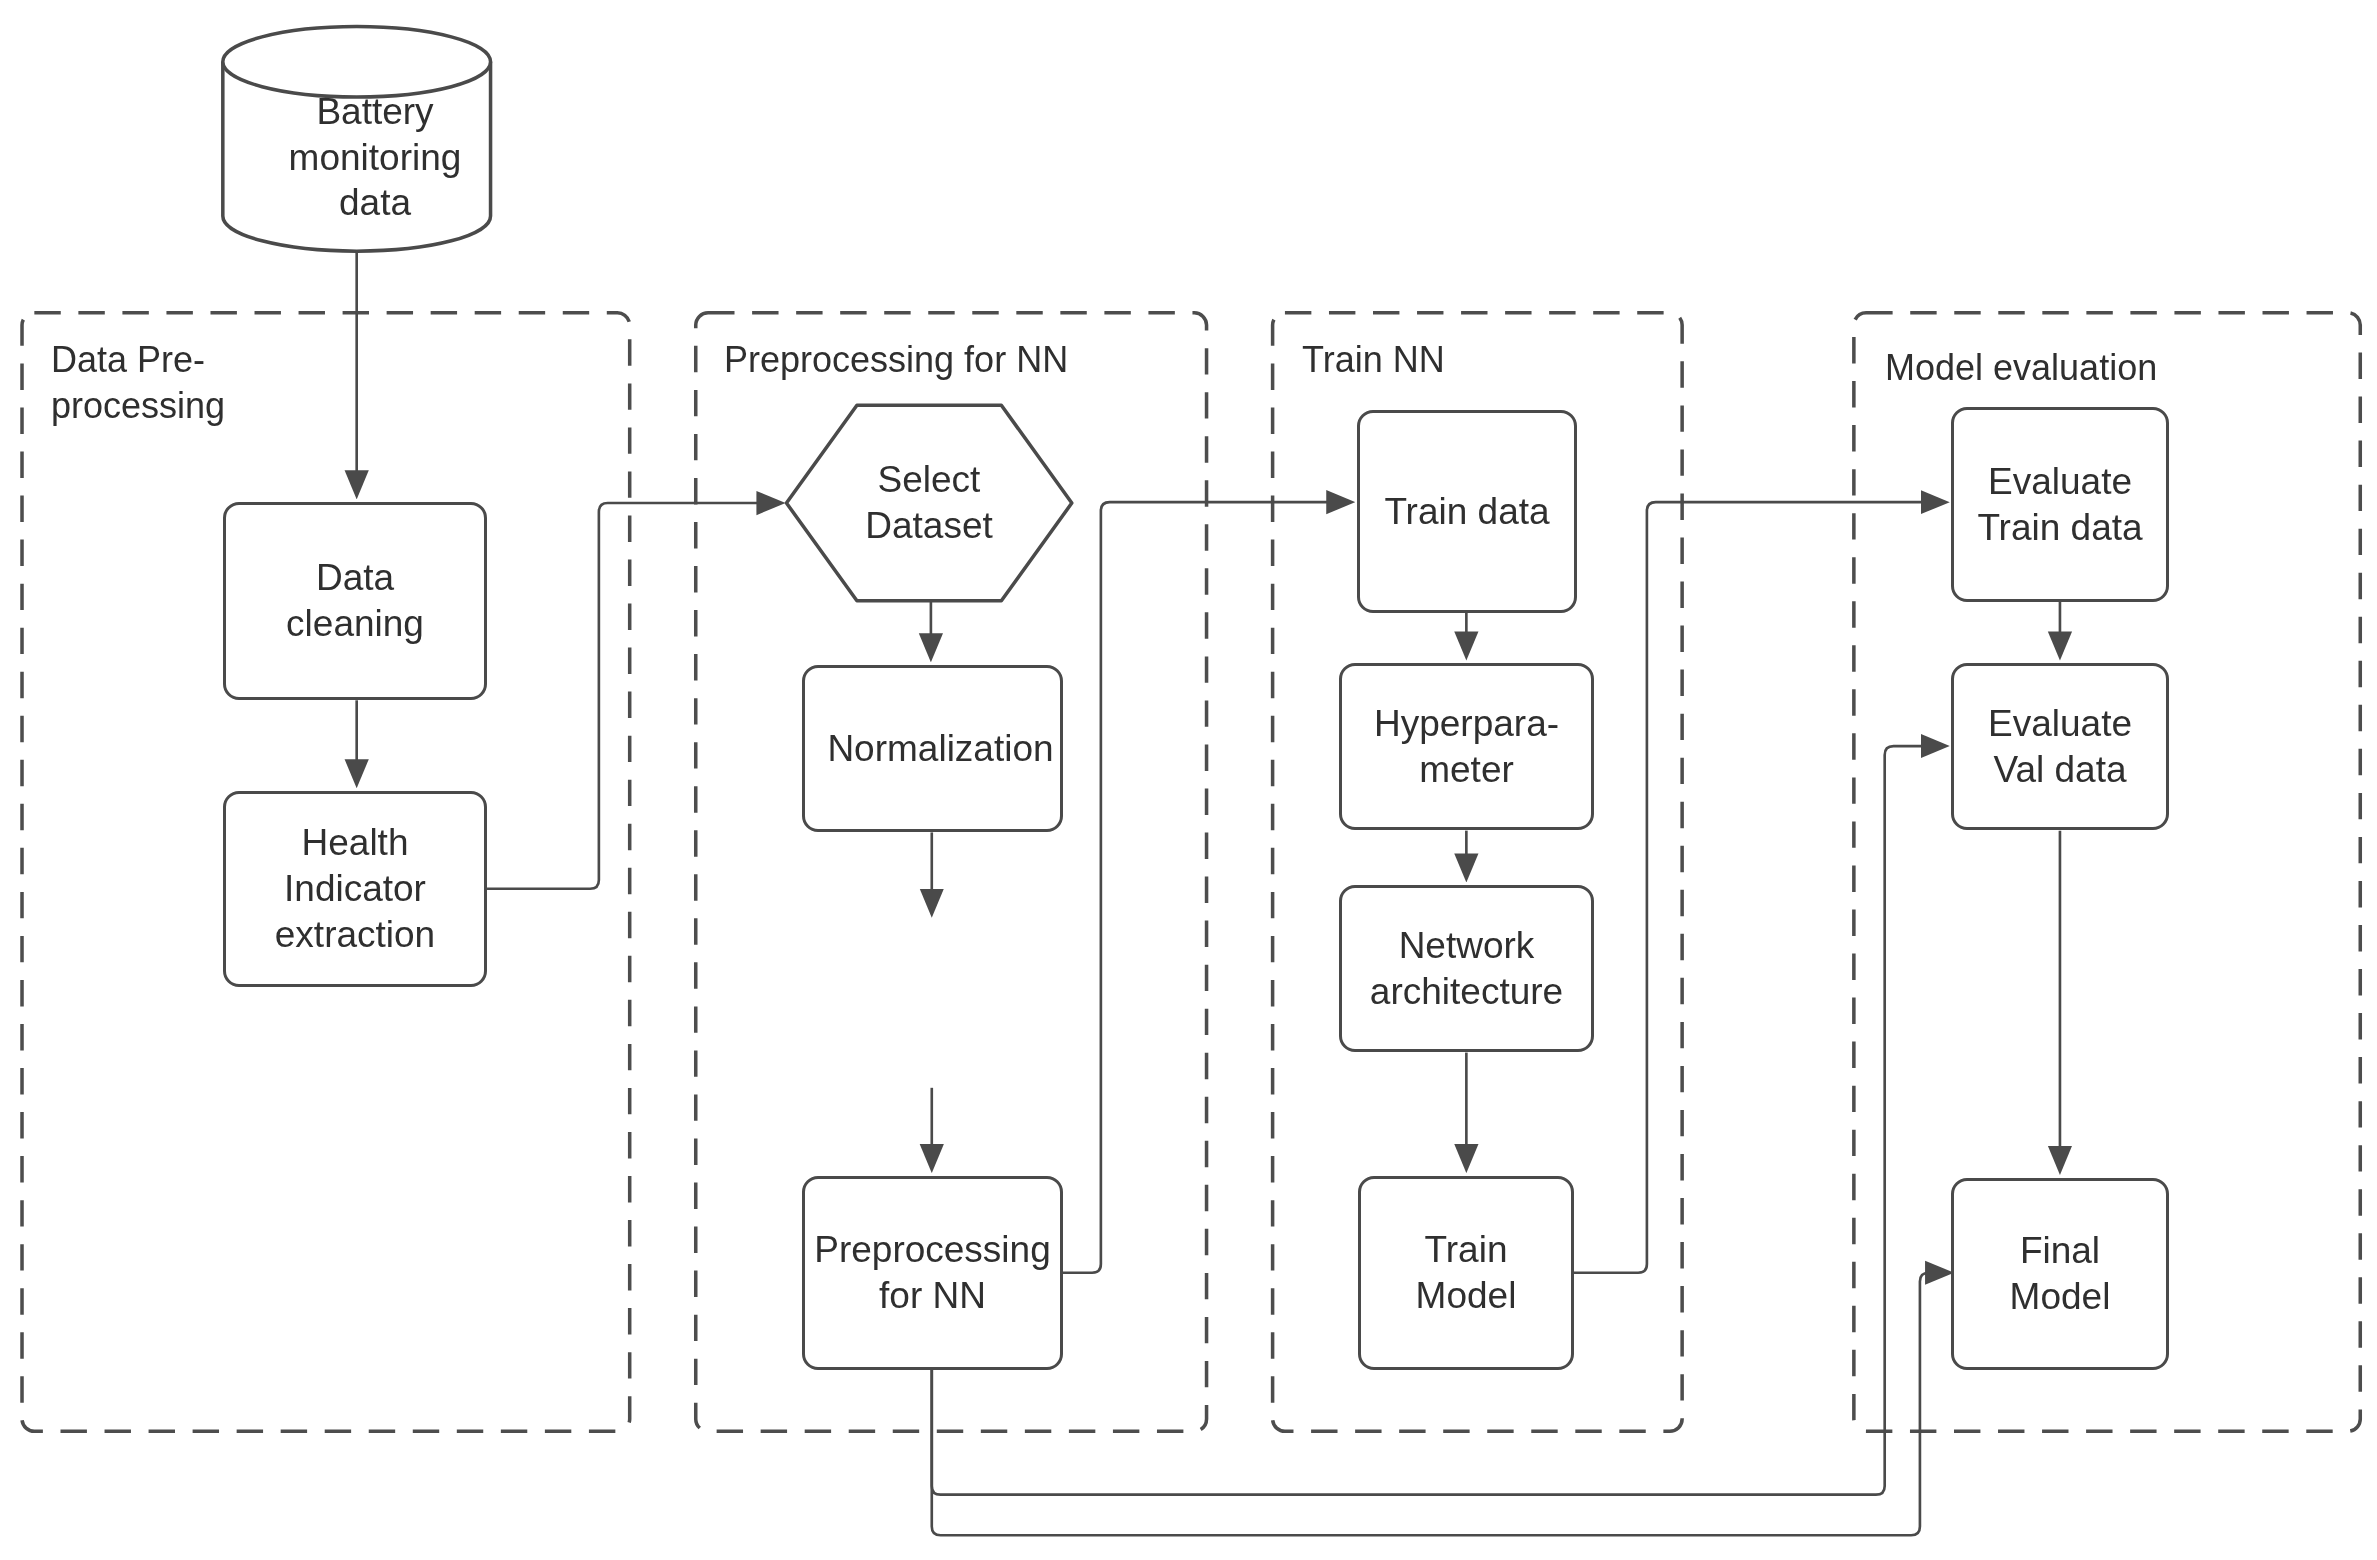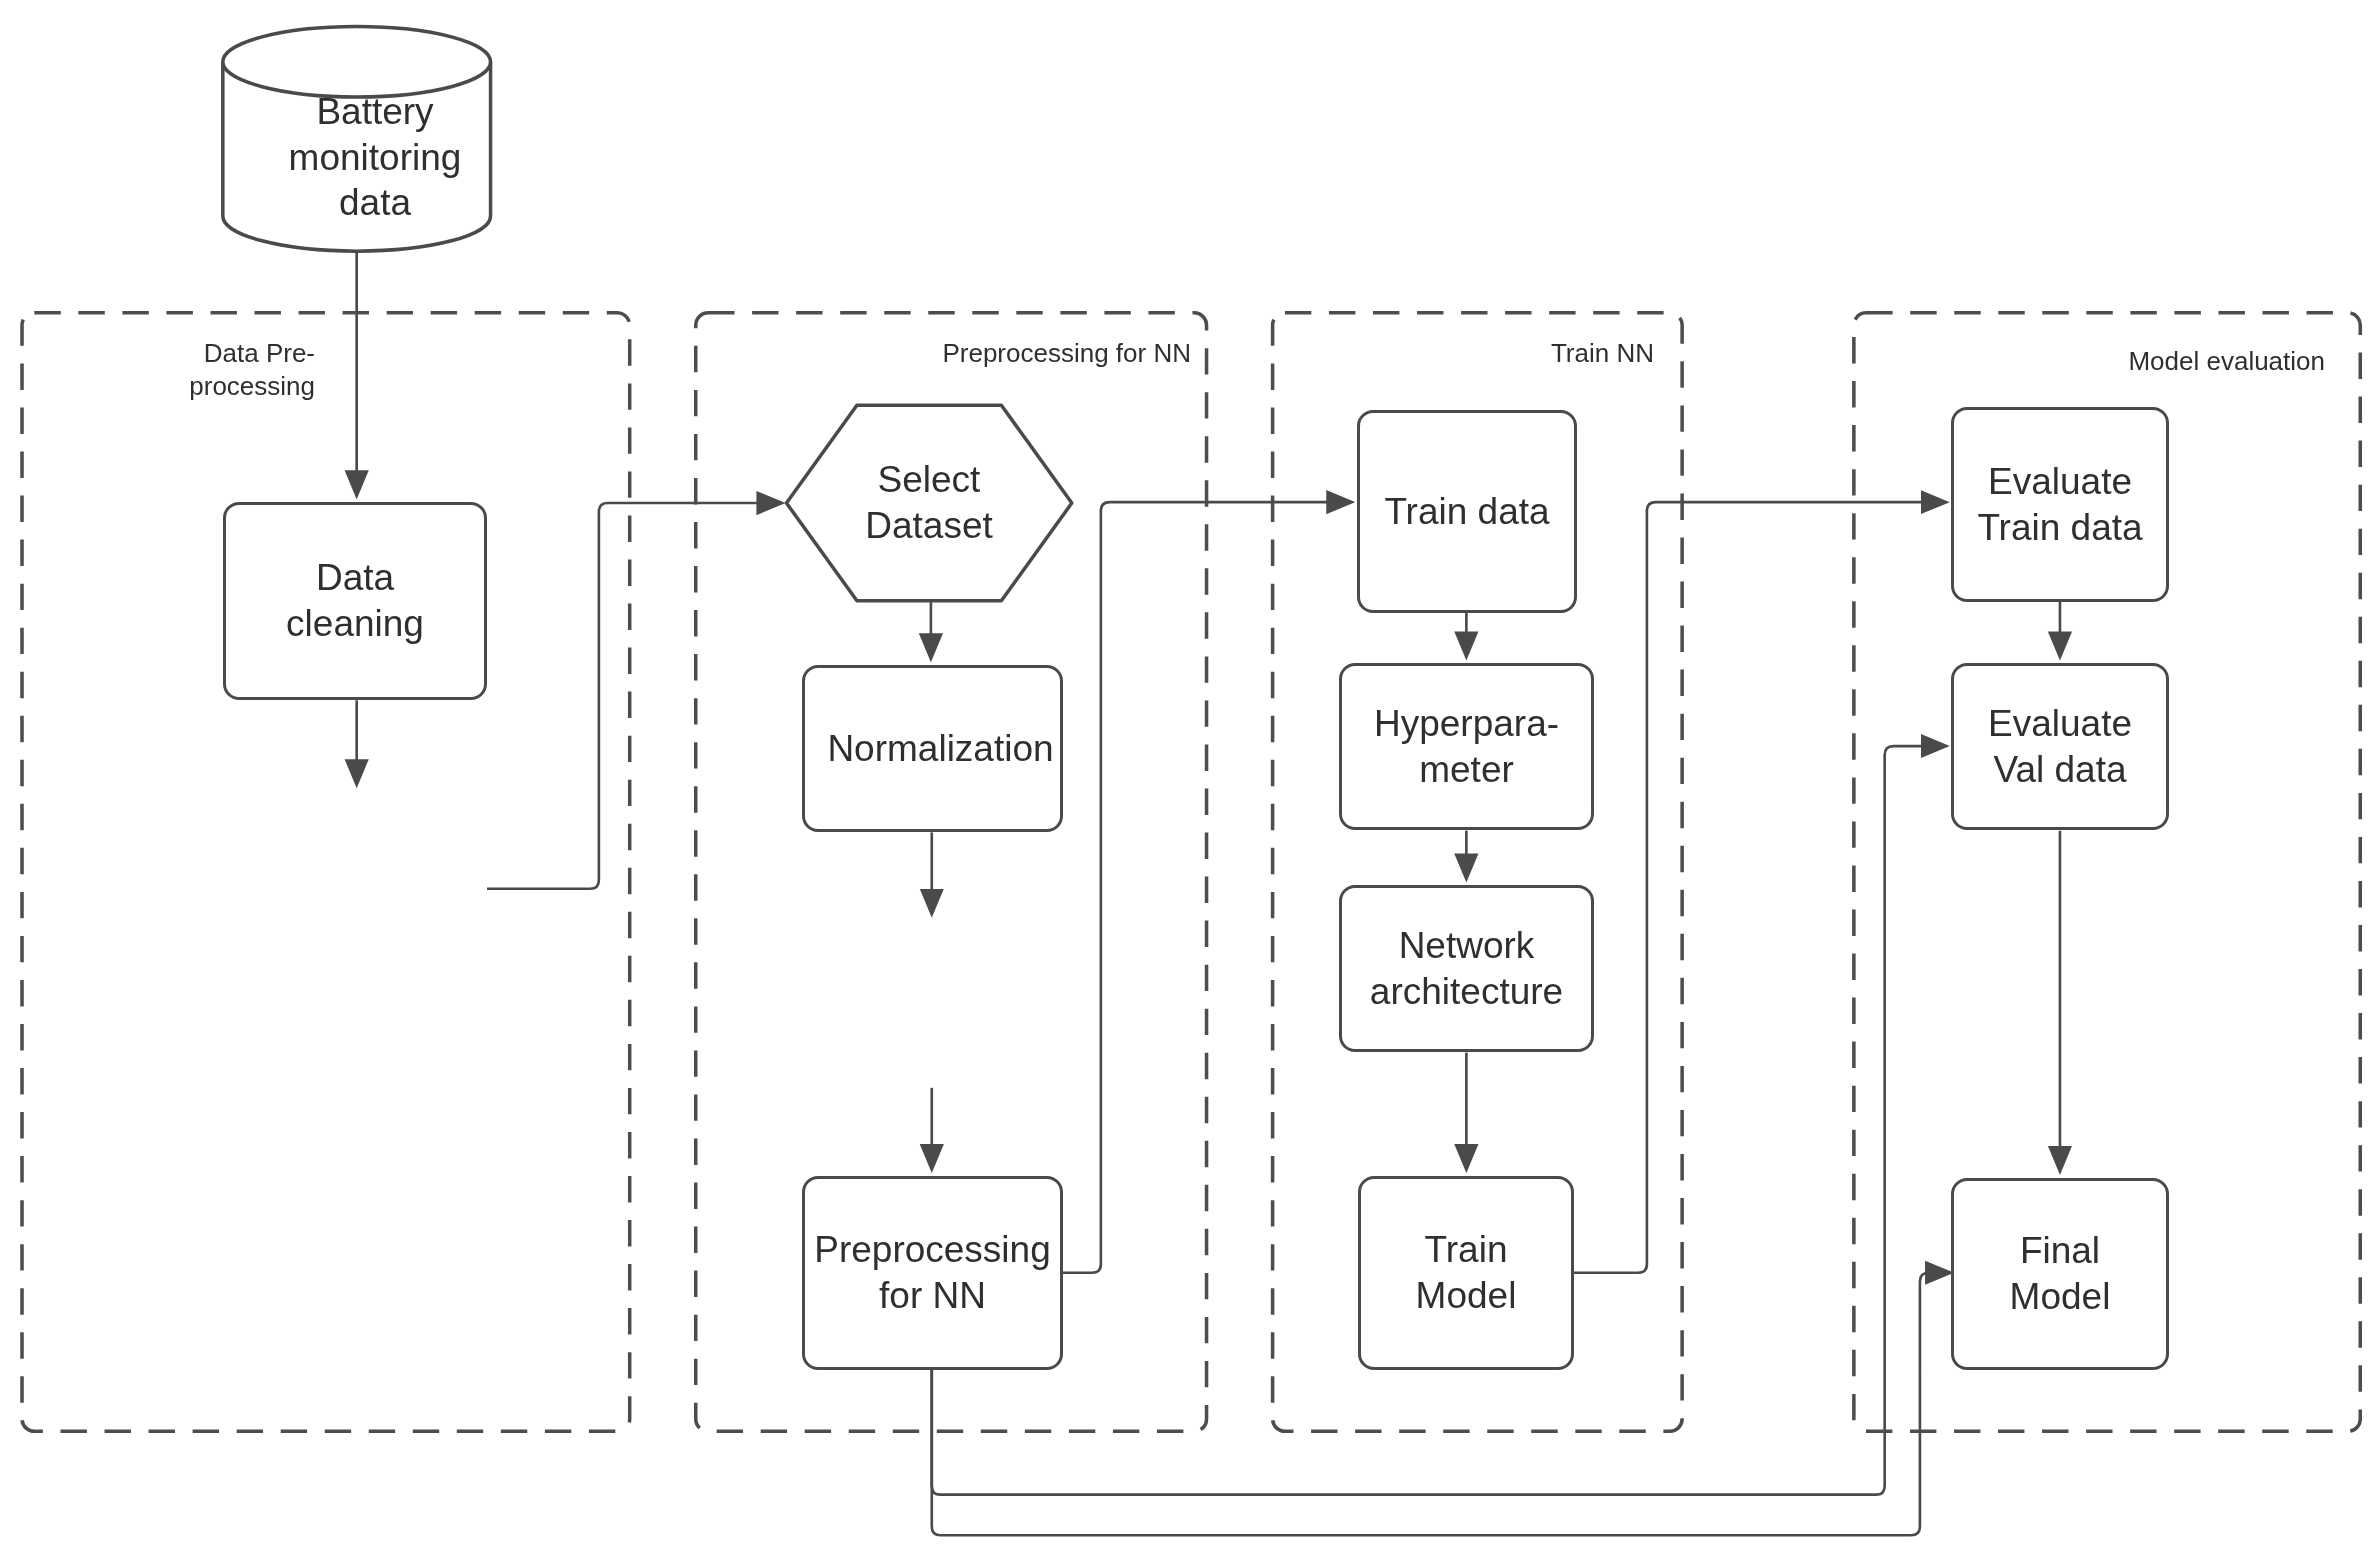--- a/index.html
+++ b/index.html
@@ -30,22 +30,22 @@
   }
   .freetext{
     position:absolute;
     display:flex;align-items:center;justify-content:center;
     text-align:center;
     font-size:37px;line-height:1.24;
     white-space:pre-line;
   }
   .glabel{
     position:absolute;
-    font-size:26px;line-height:1.28;
-    text-align:right;
+    font-size:36px;line-height:1.28;
+    text-align:left;
     white-space:pre-line;
   }
 </style>
 </head>
 <body>
 
 <div id="canvas">
 
   <svg id="wires" viewBox="0 0 2699 1771">
     <defs>
@@ -90,20 +90,25 @@
   <div class="freetext" style="left:250px;top:78px;width:250px;height:159px;">Battery
 monitoring
 data</div>
   <div class="freetext" style="left:841px;top:414px;width:176px;height:178px;">Select
 Dataset</div>
 
   <div class="node" style="left:223px;top:502px;width:264px;height:198px;">
     <span>Data
 cleaning</span>
   </div>
+  <div class="node" style="left:223px;top:791px;width:264px;height:196px;">
+    <span>Health
+Indicator
+extraction</span>
+  </div>
 
   <div class="node" style="left:802px;top:665px;width:261px;height:167px;padding-left:16px;">
     <span>Normalization</span>
   </div>
   <div class="node" style="left:802px;top:1176px;width:261px;height:194px;">
     <span>Preprocessing
 for NN</span>
   </div>
 
   <div class="node" style="left:1357px;top:410px;width:220px;height:203px;">

